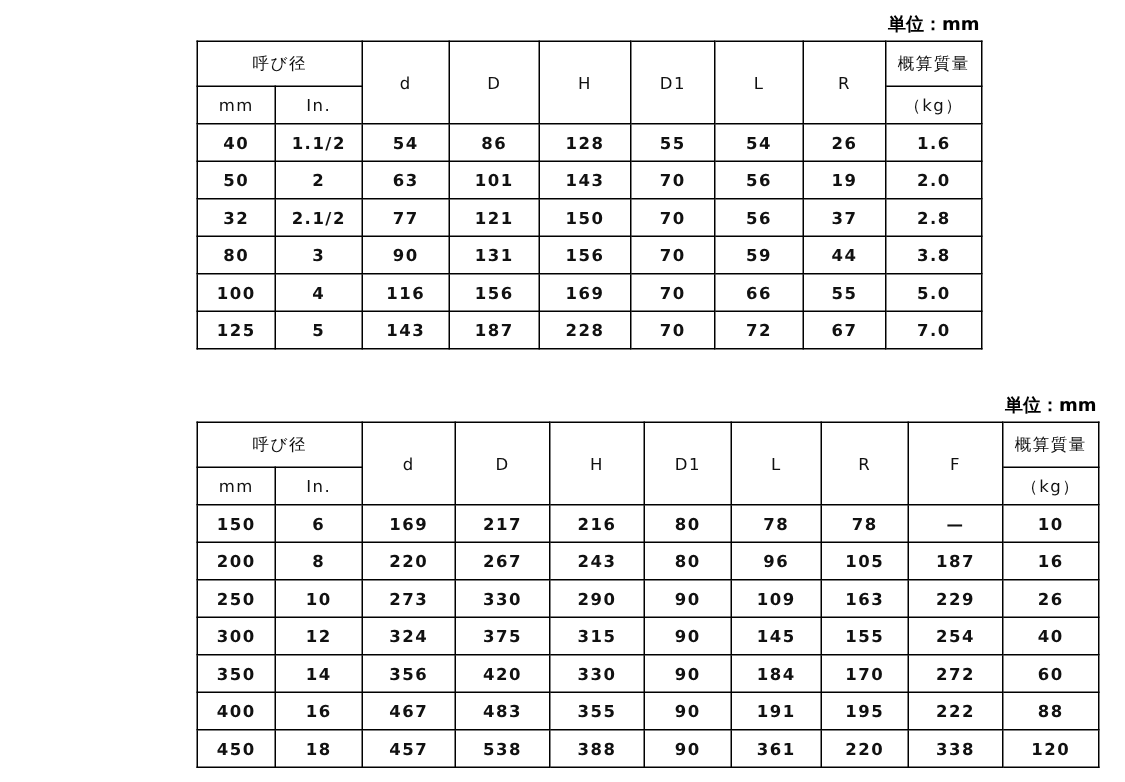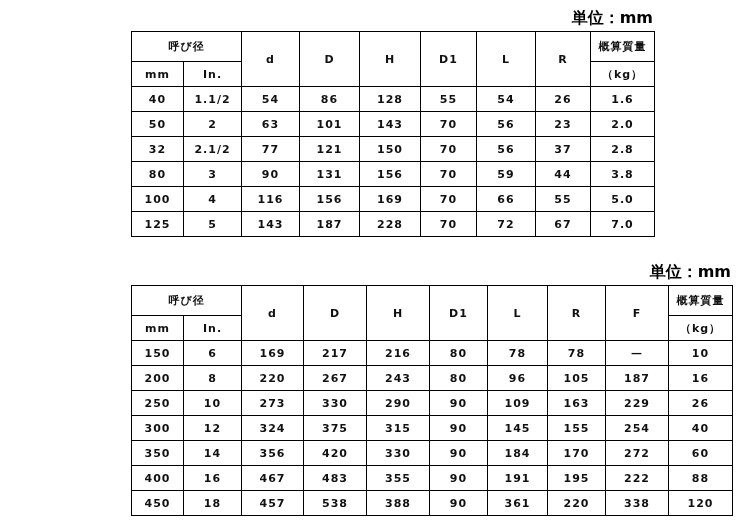--- a/index.html
+++ b/index.html
@@ -13,21 +13,21 @@
     font-family: "DejaVu Sans", "Liberation Sans", sans-serif;
     color: #000000;
     position: relative;
     overflow: hidden;
   }
   .sheet {
     position: absolute;
     box-sizing: border-box;
   }
   .unit-line {
-    font-size: 16px;
+    font-size: 12px;
     text-align: right;
     letter-spacing: 0px;
     color: #000;
     font-weight: bold;
     padding-right: 2px;
     margin-bottom: 2px;
   }
   table.spec {
     border-collapse: collapse;
     table-layout: fixed;
@@ -38,21 +38,21 @@
     font-size: 11px;
     font-weight: bold;
     text-align: center;
     vertical-align: middle;
     padding: 0;
     height: 24px;
     letter-spacing: 1px;
     color: #111;
   }
   table.spec th {
-    font-weight: bold;
+    font-weight: normal;
   }
   .hdr-group {
     height: 30px;
   }
   .blank {
     border: 1px solid #000000;
   }
   
   #table1-wrap {
     left: 131px;
@@ -137,21 +137,21 @@
         <td>1.6</td>
       </tr>
       <tr>
         <td>50</td>
         <td>2</td>
         <td>63</td>
         <td>101</td>
         <td>143</td>
         <td>70</td>
         <td>56</td>
-        <td>23</td>
+        <td>19</td>
         <td>2.0</td>
       </tr>
       <tr>
         <td>32</td>
         <td>2.1/2</td>
         <td>77</td>
         <td>121</td>
         <td>150</td>
         <td>70</td>
         <td>56</td>

